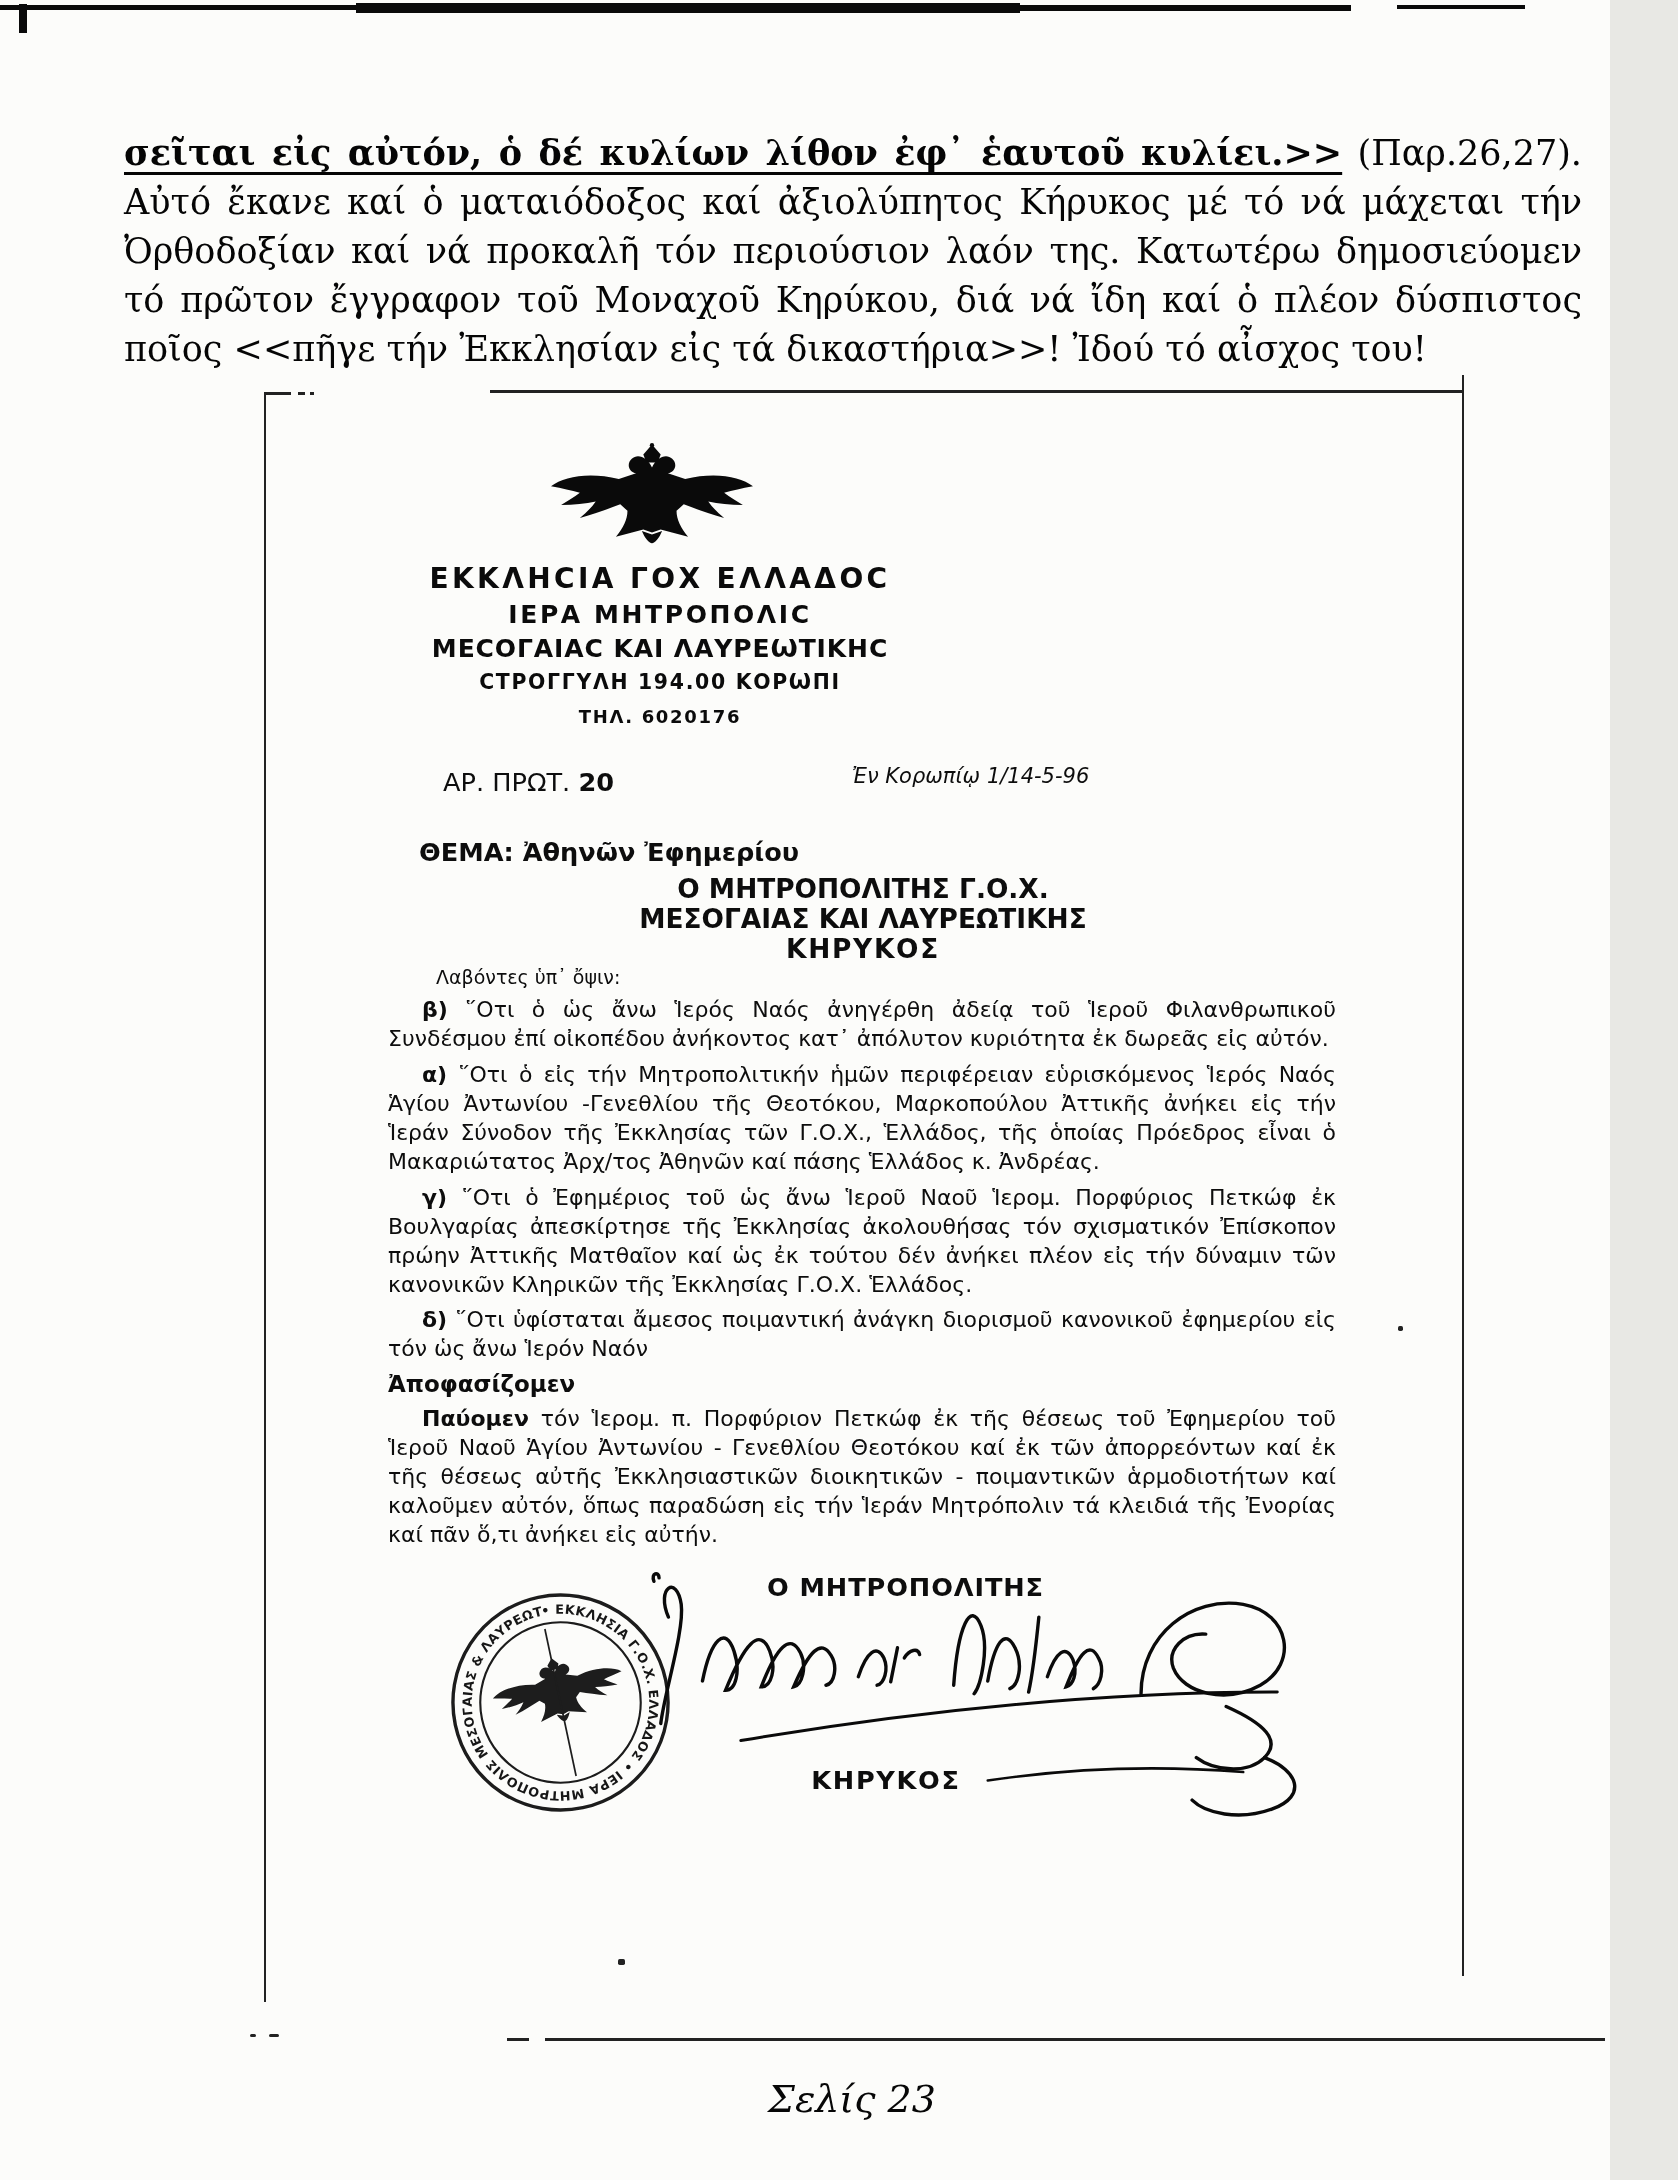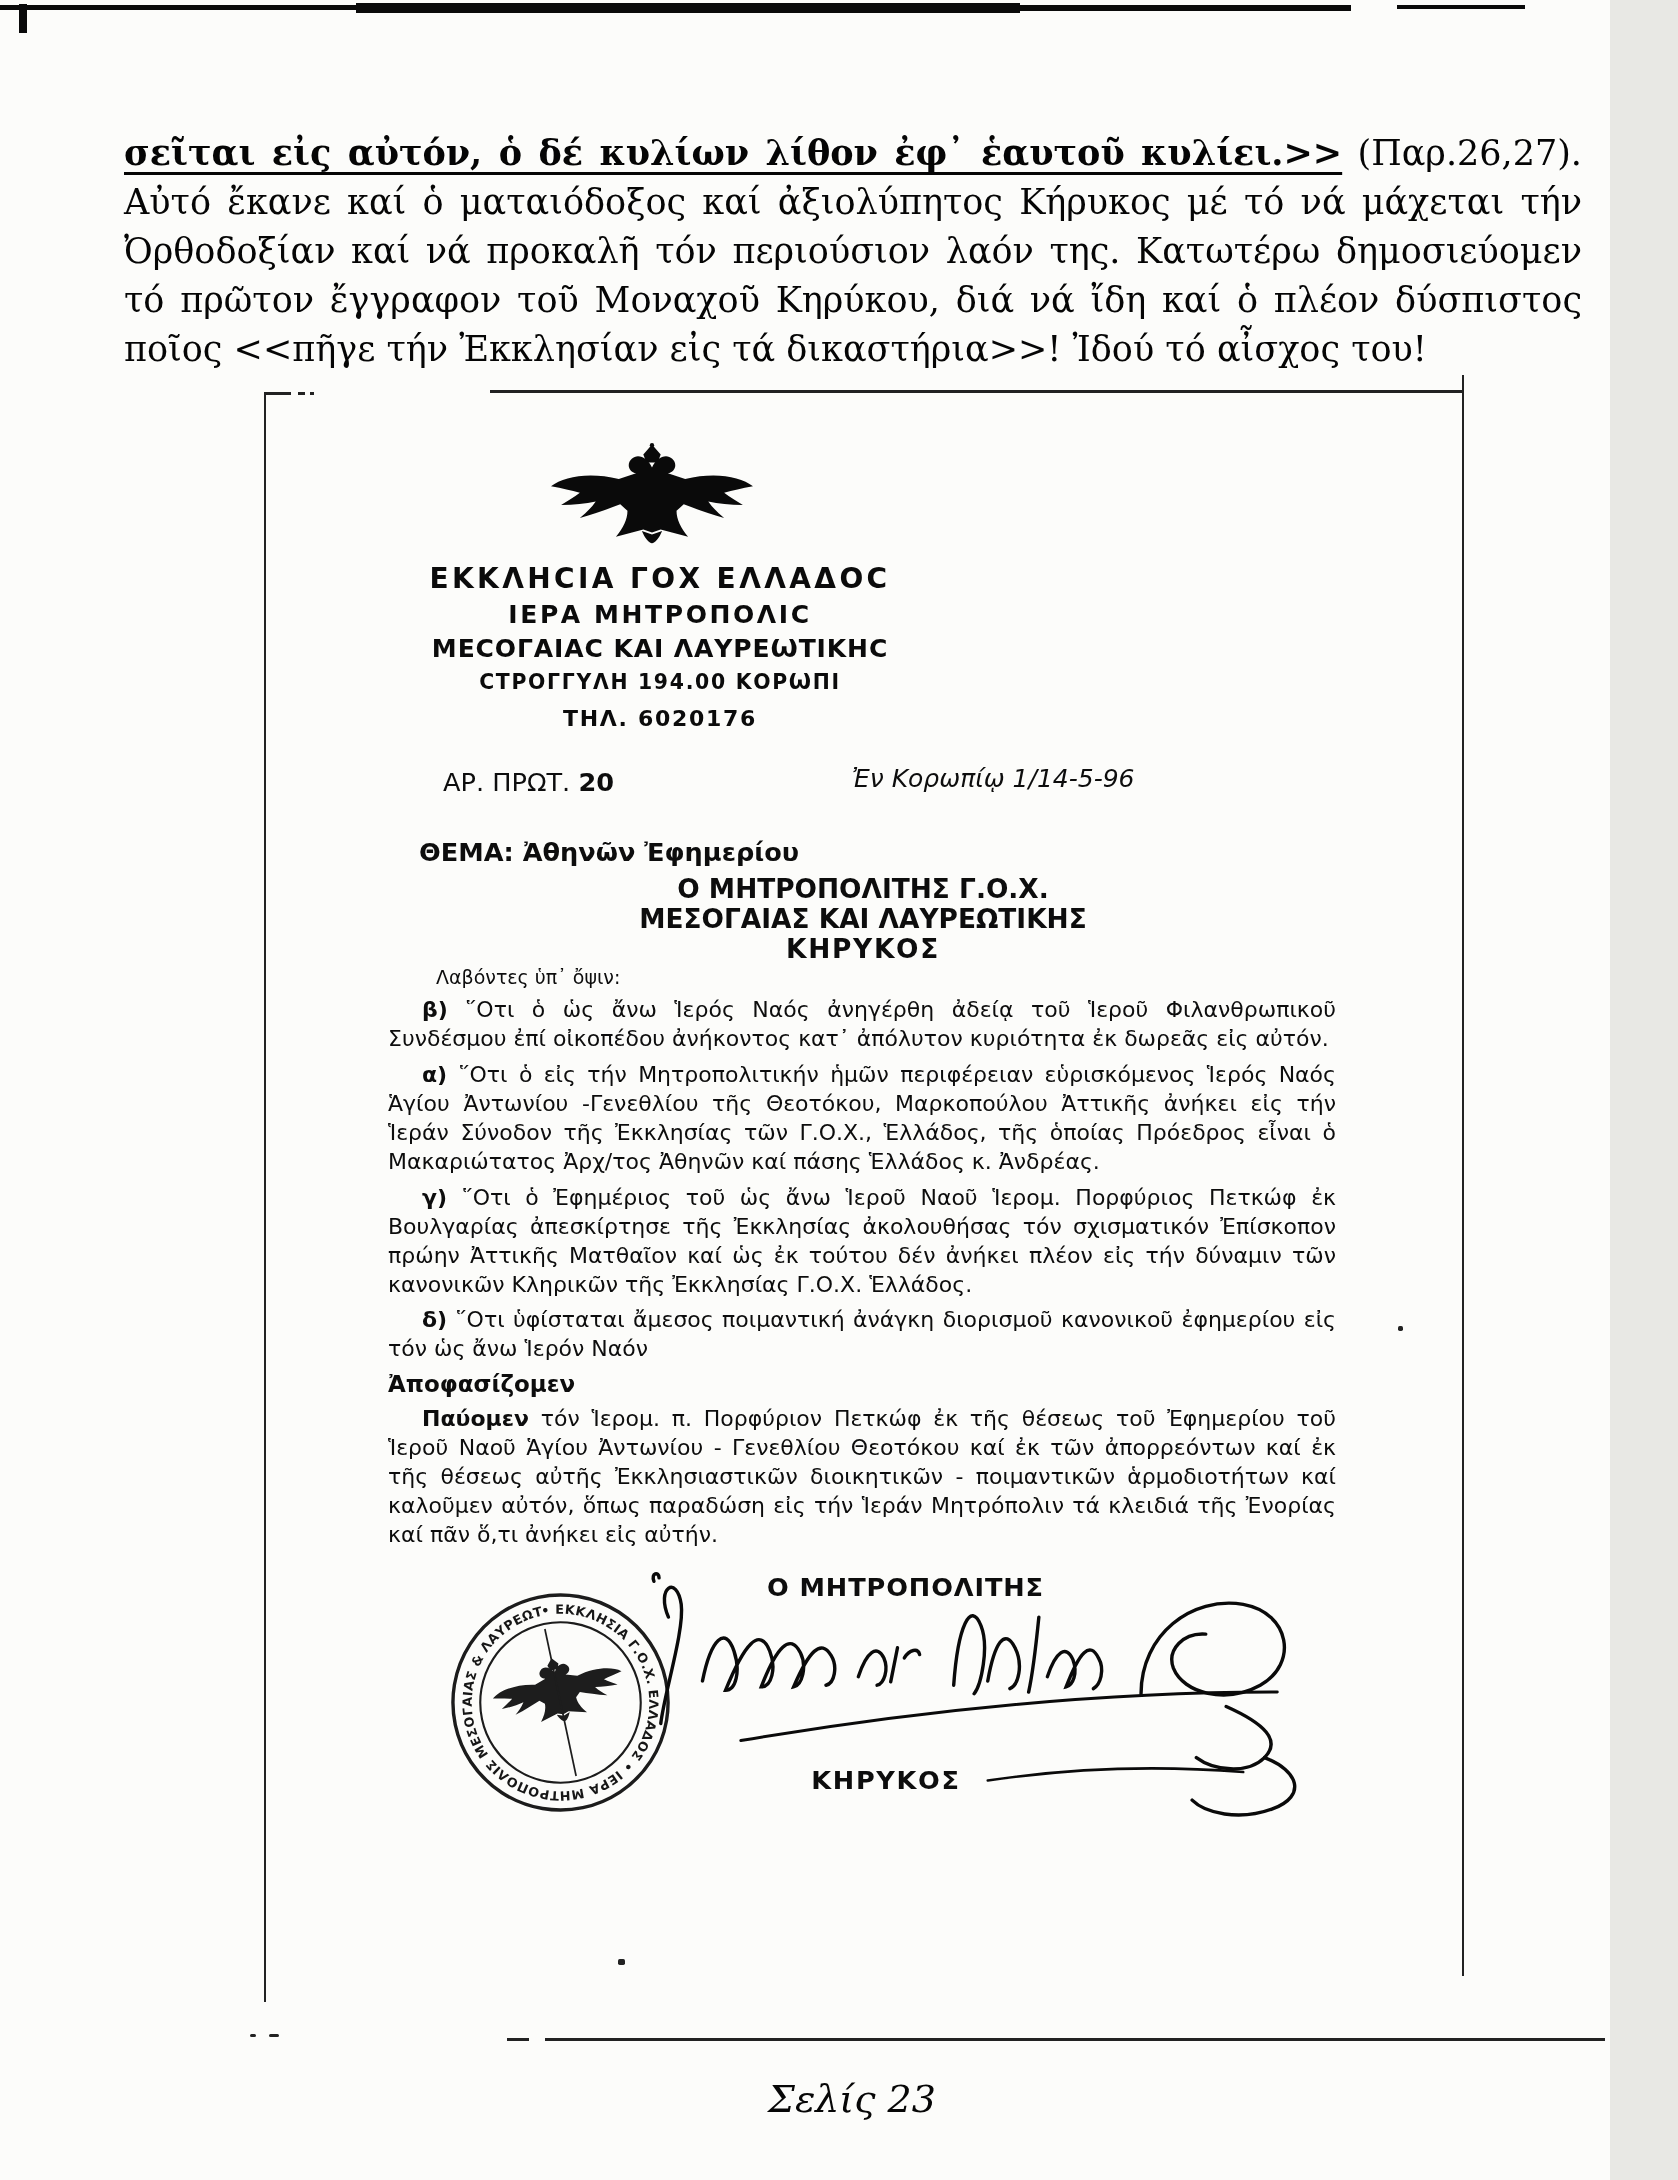--- a/index.html
+++ b/index.html
@@ -31,25 +31,25 @@
   .frame-line{position:absolute;background:#222;}
   
   .letterhead{
     position:absolute;left:383px;top:562px;width:554px;
     text-align:center;font-weight:bold;color:#0b0b0b;
   }
   .lh1{font-size:28px;letter-spacing:3.4px;margin:0 0 5.1px 0;}
   .lh2{font-size:25px;letter-spacing:2.6px;margin:0 0 5.1px 0;}
   .lh3{font-size:25px;letter-spacing:0.9px;margin:0 0 6.8px 0;}
   .lh4{font-size:20.4px;letter-spacing:1.7px;margin:0 0 5.1px 0;}
-  .lh5{font-size:22px;letter-spacing:1.7px;margin:12px;}
+  .lh5{font-size:18px;letter-spacing:1.7px;margin:12px;}
   
   .protocol{position:absolute;left:443px;top:767px;font-size:25.6px;}
   .protocol b{font-weight:bold;}
-  .dateline{position:absolute;left:852px;top:764px;font-size:25px;font-style:italic;}
+  .dateline{position:absolute;left:852px;top:764px;font-size:21px;font-style:italic;}
   .subject{position:absolute;left:419px;top:837px;font-size:25.6px;font-weight:bold;}
   
   .issuer{position:absolute;left:388px;top:874px;width:950px;text-align:center;font-weight:bold;}
   .issuer div{font-size:26.4px;line-height:30px;}
   .issuer .i3{letter-spacing:1.7px;}
   .considering{position:absolute;left:436px;top:966px;font-size:19px;font-weight:normal;}
   
   .body-flow{
     position:absolute;left:388px;top:995px;width:948px;
     font-size:22px;line-height:29px;text-align:justify;

